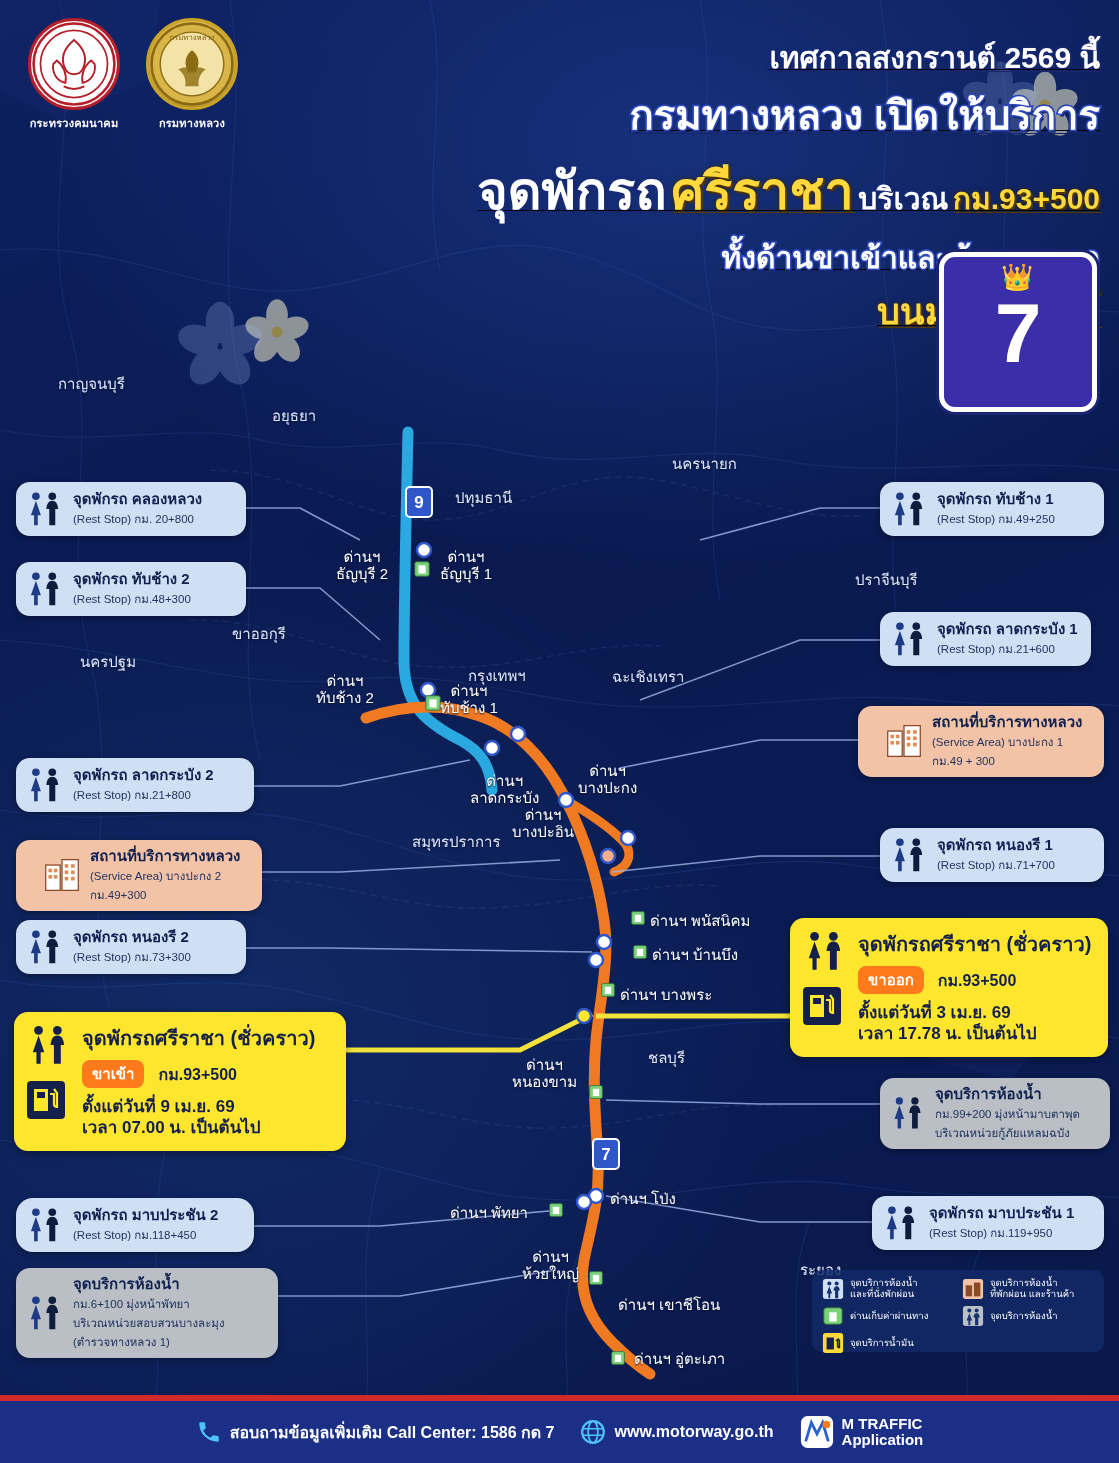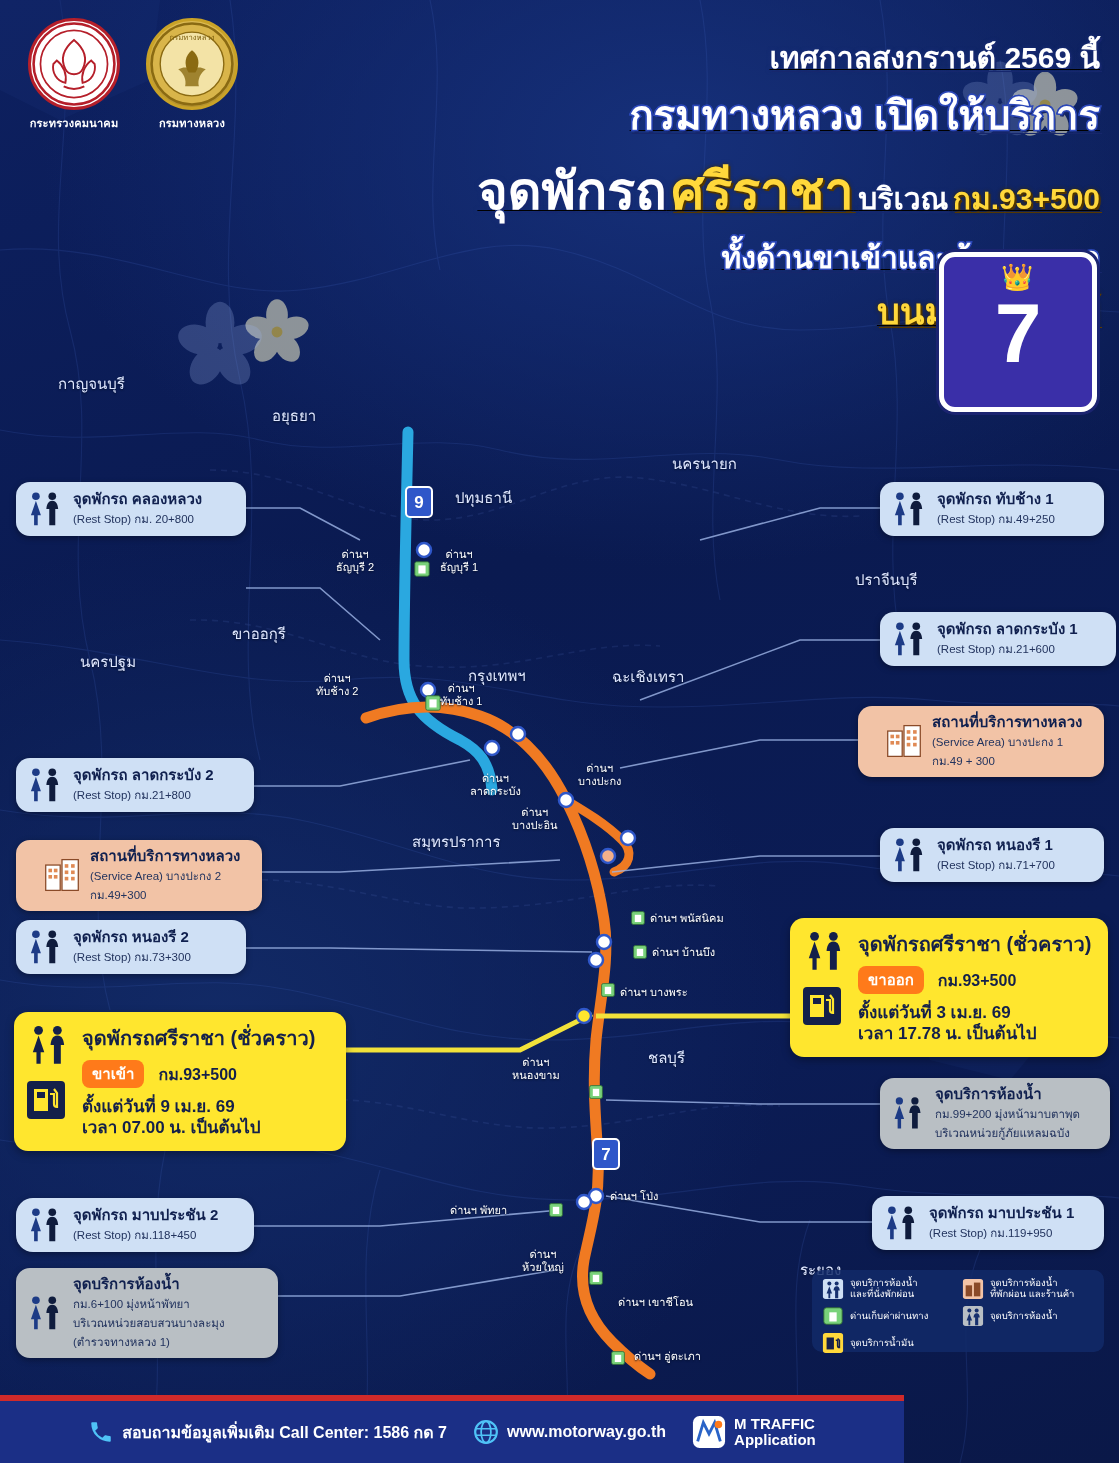--- a/index.html
+++ b/index.html
@@ -120,21 +120,21 @@
     display: inline-block; background: #ff7a1a; color: #fff; font-weight: bold;
     font-size: 15px; border-radius: 8px; padding: 2px 10px; margin-right: 8px; text-align: right;
   }
   .ybox .km { font-size: 16px; font-weight: bold; color: #14204a; }
   .ybox .when { font-size: 17px; font-weight: bold; color: #14204a; line-height: 1.25; white-space: nowrap; }
   .ybox .topline { display: flex; align-items: center; gap: 6px; margin-top: 6px; }
   .yb-inner { display: flex; gap: 10px; align-items: flex-start; }
 
   
   .gate {
-    position: absolute; color: #ffffff; font-size: 11px; text-align: center;
+    position: absolute; color: #ffffff; font-size: 15px; text-align: center;
     line-height: 1.15; white-space: nowrap; text-shadow: 0 1px 2px #07122c;
   }
 
   
   .mini-shield {
     position: absolute; width: 28px; height: 32px; border-radius: 5px;
     background: #2f57c9; border: 2px solid #fff; color: #fff;
     font-size: 17px; font-weight: bold; text-align: center; line-height: 30px;
   }
   .mini-shield.blue9 { background: #2f57c9; }
@@ -144,21 +144,21 @@
   .legend {
     position: absolute; left: 812px; top: 1270px; width: 292px; height: 82px;
     background: rgba(18,42,105,.85); border-radius: 10px; padding: 8px 10px;
     display: grid; grid-template-columns: 1fr 1fr; grid-gap: 5px 8px;
   }
   .legend .li { display: flex; align-items: center; gap: 6px; }
   .legend .li .lt { color: #fff; font-size: 9.5px; line-height: 1.15; }
 
   
   .footer {
-    position: absolute; left: 0; bottom: 0; width: 904px; height: 62px;
+    position: absolute; left: 0; bottom: 0; width: 1119px; height: 62px;
     background: #1b2f86;
     display: flex; align-items: center; justify-content: center; gap: 26px;
   }
   .footer .strip { position: absolute; top: -6px; left: 0; width: 100%; height: 6px; background: #d02a2a; }
   .footer .f-item { display: flex; align-items: center; gap: 8px; color: #fff; font-size: 16px; font-weight: bold; }
   .footer .f-app { line-height: 1.05; font-size: 15px; }
 
   .icon-people svg, .icon-bld svg, .icon-gate svg, .icon-fuel svg { display: block; }
 </style>
 </head>
@@ -451,20 +451,38 @@
             <path d="M30 13 c-5 0-6 5-6.5 9 h3.2 v18 h6.6 V22 h3.2 c-.5-4-1.5-9-6.5-9z"></path>
           </g>
       </svg>
     </span>
     <span class="txt">
       <span class="t1">จุดพักรถ คลองหลวง</span><br>
       <span class="t2">(Rest Stop) กม. 20+800</span>
     </span>
   </div>
 
+  <div class="box blue" style="left:16px; top:562px; width:230px;">
+    <span class="ic icon-people">
+      <svg width="40" height="40" viewBox="0 0 44 44">
+        <g fill="#1d3b86">
+            <circle cx="12" cy="8" r="4.2"></circle>
+            <path d="M12 13 L6.5 29 H10 L10 40 H14 L14 29 H17.5Z"></path>
+          </g>
+        <g fill="#0f1c3d">
+            <circle cx="30" cy="8" r="4.2"></circle>
+            <path d="M30 13 c-5 0-6 5-6.5 9 h3.2 v18 h6.6 V22 h3.2 c-.5-4-1.5-9-6.5-9z"></path>
+          </g>
+      </svg>
+    </span>
+    <span class="txt">
+      <span class="t1">จุดพักรถ ทับช้าง 2</span><br>
+      <span class="t2">(Rest Stop) กม.48+300</span>
+    </span>
+  </div>
 
   <div class="box blue" style="left:16px; top:758px; width:238px;">
     <span class="ic icon-people">
       <svg width="40" height="40" viewBox="0 0 44 44">
         <g fill="#1d3b86">
             <circle cx="12" cy="8" r="4.2"></circle>
             <path d="M12 13 L6.5 29 H10 L10 40 H14 L14 29 H17.5Z"></path>
           </g>
         <g fill="#0f1c3d">
             <circle cx="30" cy="8" r="4.2"></circle>
@@ -575,21 +593,21 @@
             <path d="M30 13 c-5 0-6 5-6.5 9 h3.2 v18 h6.6 V22 h3.2 c-.5-4-1.5-9-6.5-9z"></path>
           </g>
       </svg>
     </span>
     <span class="txt">
       <span class="t1">จุดพักรถ ทับช้าง 1</span><br>
       <span class="t2">(Rest Stop) กม.49+250</span>
     </span>
   </div>
 
-  <div class="box blue" style="left:880px; top:612px; width:236px;">
+  <div class="box blue" style="left:880px; top:612px; width:211px;">
     <span class="ic icon-people">
       <svg width="40" height="40" viewBox="0 0 44 44">
         <g fill="#1d3b86">
             <circle cx="12" cy="8" r="4.2"></circle>
             <path d="M12 13 L6.5 29 H10 L10 40 H14 L14 29 H17.5Z"></path>
           </g>
         <g fill="#0f1c3d">
             <circle cx="30" cy="8" r="4.2"></circle>
             <path d="M30 13 c-5 0-6 5-6.5 9 h3.2 v18 h6.6 V22 h3.2 c-.5-4-1.5-9-6.5-9z"></path>
           </g>

